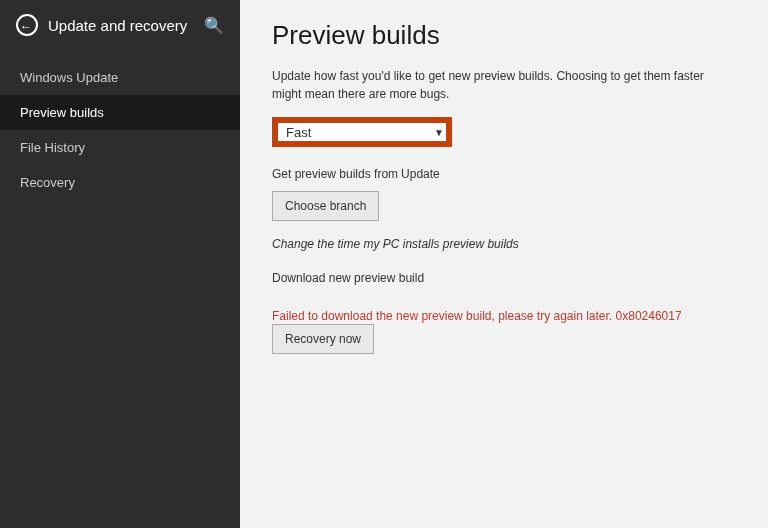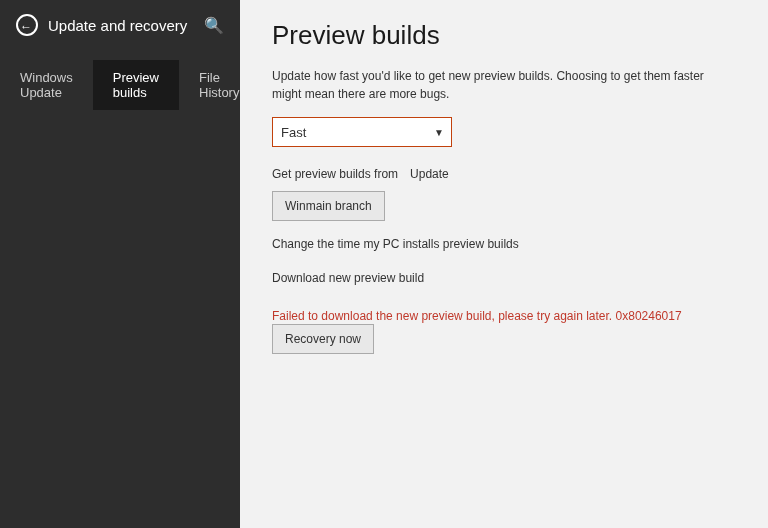--- a/index.html
+++ b/index.html
@@ -57,21 +57,21 @@
 
     .search-icon-sidebar {
       margin-left: auto;
       color: #ffffff;
       font-size: 16px;
       cursor: pointer;
     }
 
     .sidebar-nav {
       display: flex;
-      flex-direction: row;
+      flex-direction: column;
       margin-top: 10px;
     }
 
     .sidebar-item {
       padding: 10px 20px;
       color: #cccccc;
       font-size: 13px;
       cursor: pointer;
       font-weight: 400;
     }
@@ -110,21 +110,21 @@
 
     .dropdown-wrapper {
       position: relative;
       display: inline-block;
       width: 180px;
     }
 
     .dropdown-wrapper select {
       width: 100%;
       height: 30px;
-      border: 1px solid #c2410c;
+      border: 6px solid #c2410c;
       background: #ffffff;
       font-size: 13px;
       color: #333333;
       padding: 2px 8px;
       appearance: none;
       -webkit-appearance: none;
       cursor: pointer;
       outline: none;
     }
 
@@ -138,21 +138,21 @@
       font-size: 10px;
     }
 
     .branch-section {
       margin-bottom: 16px;
     }
 
     .branch-row {
       display: flex;
       align-items: flex-end;
-      gap: 12px;
+      gap: 3px;
       font-size: 12px;
       color: #333333;
       margin-bottom: 10px;
     }
 
     .branch-label {
       color: #333333;
     }
 
     .branch-value {
@@ -172,20 +172,21 @@
     }
 
     .change-time-section {
       margin-bottom: 20px;
     }
 
     .section-label {
       font-size: 12px;
       color: #333333;
       margin-bottom: 12px;
+      font-style: italic;
     }
 
     .download-section {
       margin-bottom: 12px;
     }
 
     .download-label {
       font-size: 12px;
       color: #333333;
       margin-bottom: 24px;
@@ -231,21 +232,21 @@
       </select>
       <span class="dropdown-arrow">▼</span>
     </div>
   </div>
 
   <div class="branch-section">
     <div class="branch-row">
       <span class="branch-label">Get preview builds from</span>
       <span class="branch-value">Update</span>
     </div>
-    <button class="button-default">Winmain branch</button>
+    <button class="button-default">Choose branch</button>
   </div>
 
   <div class="change-time-section">
     <p class="section-label">Change the time my PC installs preview builds</p>
   </div>
 
   <div class="download-section">
     <p class="download-label">Download new preview build</p>
     <p class="error-text">Failed to download the new preview build, please try again later. 0x80246017</p>
     <button class="button-default">Recovery now</button>

